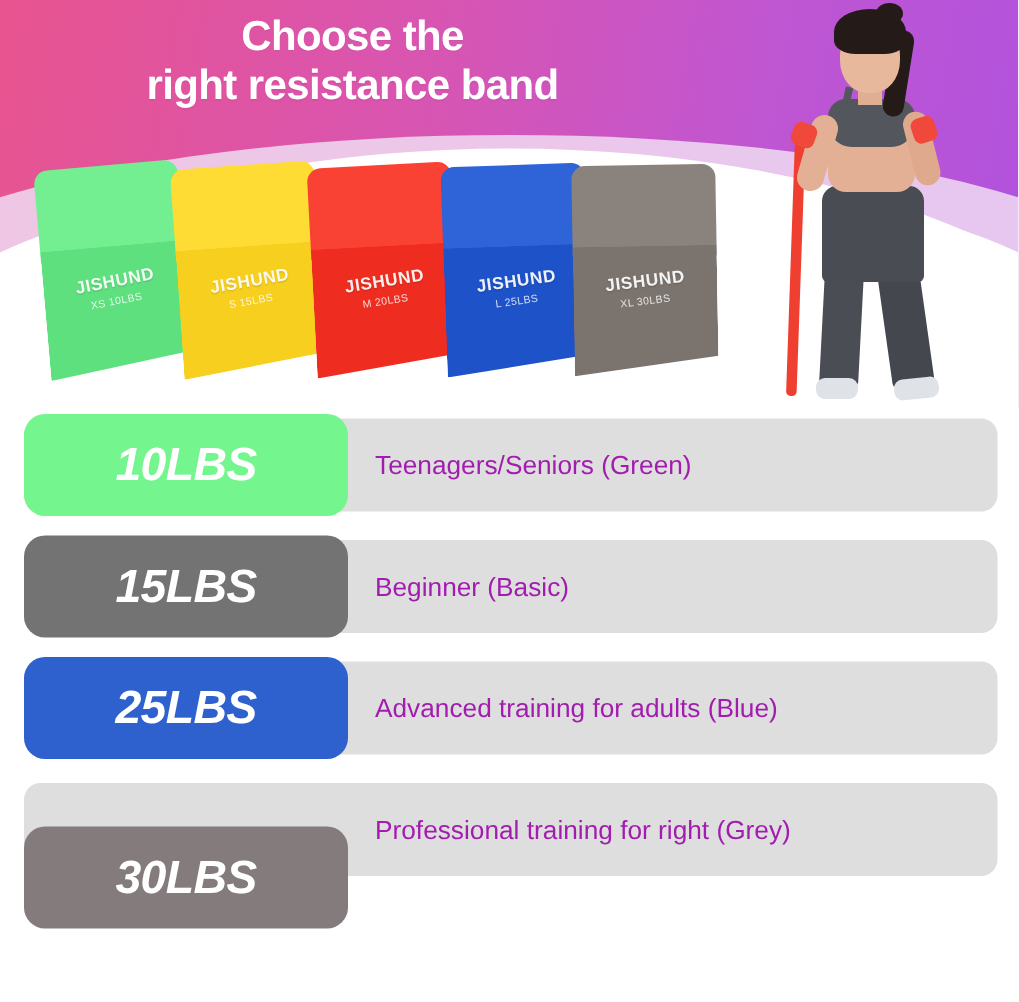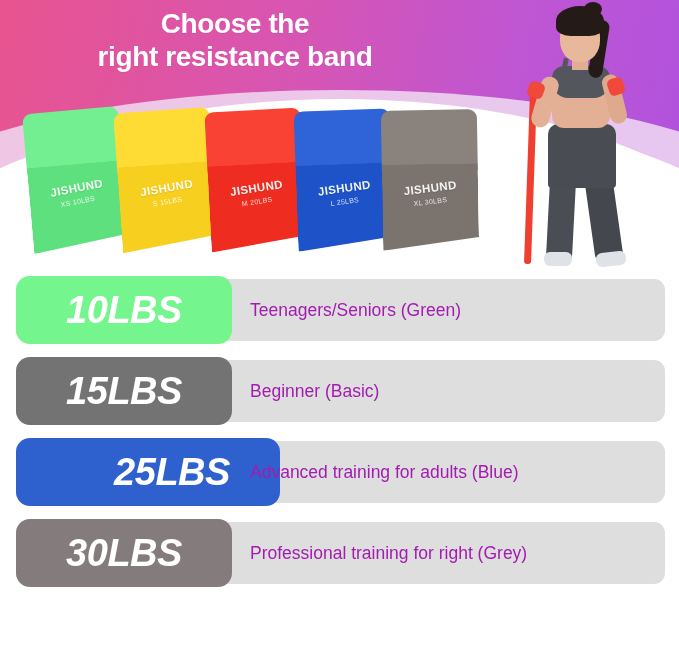--- a/index.html
+++ b/index.html
@@ -81,21 +81,21 @@
   .w-bandr{position:absolute;left:106px;top:90px;width:7px;height:176px;
            background:#ef3f30;transform:rotate(-9deg);border-radius:3px;}
 
   
   .rows{position:absolute;left:0;top:276px;width:679px;}
   .row{position:relative;height:68px;margin-bottom:13px;}
   .row-bg{position:absolute;left:16px;top:3px;right:14px;height:62px;
           background:#dedede;border-radius:11px;}
   .pill{position:absolute;left:16px;top:0;width:216px;height:68px;
         border-radius:14px;display:flex;align-items:center;justify-content:center;}
-  .pill span{color:#ffffff;font-weight:bold;font-style:italic;font-size:38px;
+  .pill span{color:#ffffff;font-weight:bold;font-style:italic;font-size:31px;
              letter-spacing:-0.5px;
              font-family:"Liberation Sans","DejaVu Sans",sans-serif;}
   .desc{position:absolute;left:250px;top:0;height:68px;display:flex;
         align-items:center;color:#a21caf;font-size:17.5px;}
 </style>
 </head>
 <body>
 
 <div class="page">
 
@@ -181,28 +181,28 @@
       <div class="row-bg"></div>
       <div class="pill" style="background:#737373;">
         <span>15LBS</span>
       </div>
       <div class="desc">Beginner (Basic)</div>
     </div>
 
 
     <div class="row">
       <div class="row-bg"></div>
-      <div class="pill" style="background:#2f61ce;padding-left:48px;">
+      <div class="pill" style="background:#2f61ce;">
         <span>25LBS</span>
       </div>
       <div class="desc">Advanced training for adults (Blue)</div>
     </div>
 
     <div class="row">
       <div class="row-bg"></div>
-      <div class="pill" style="background:#847c7c;">
+      <div class="pill" style="background:#847c7c;margin-top:32px;">
         <span>30LBS</span>
       </div>
       <div class="desc">Professional training for right (Grey)</div>
     </div>
 
   </div>
 </div>
 
 </body></html>

